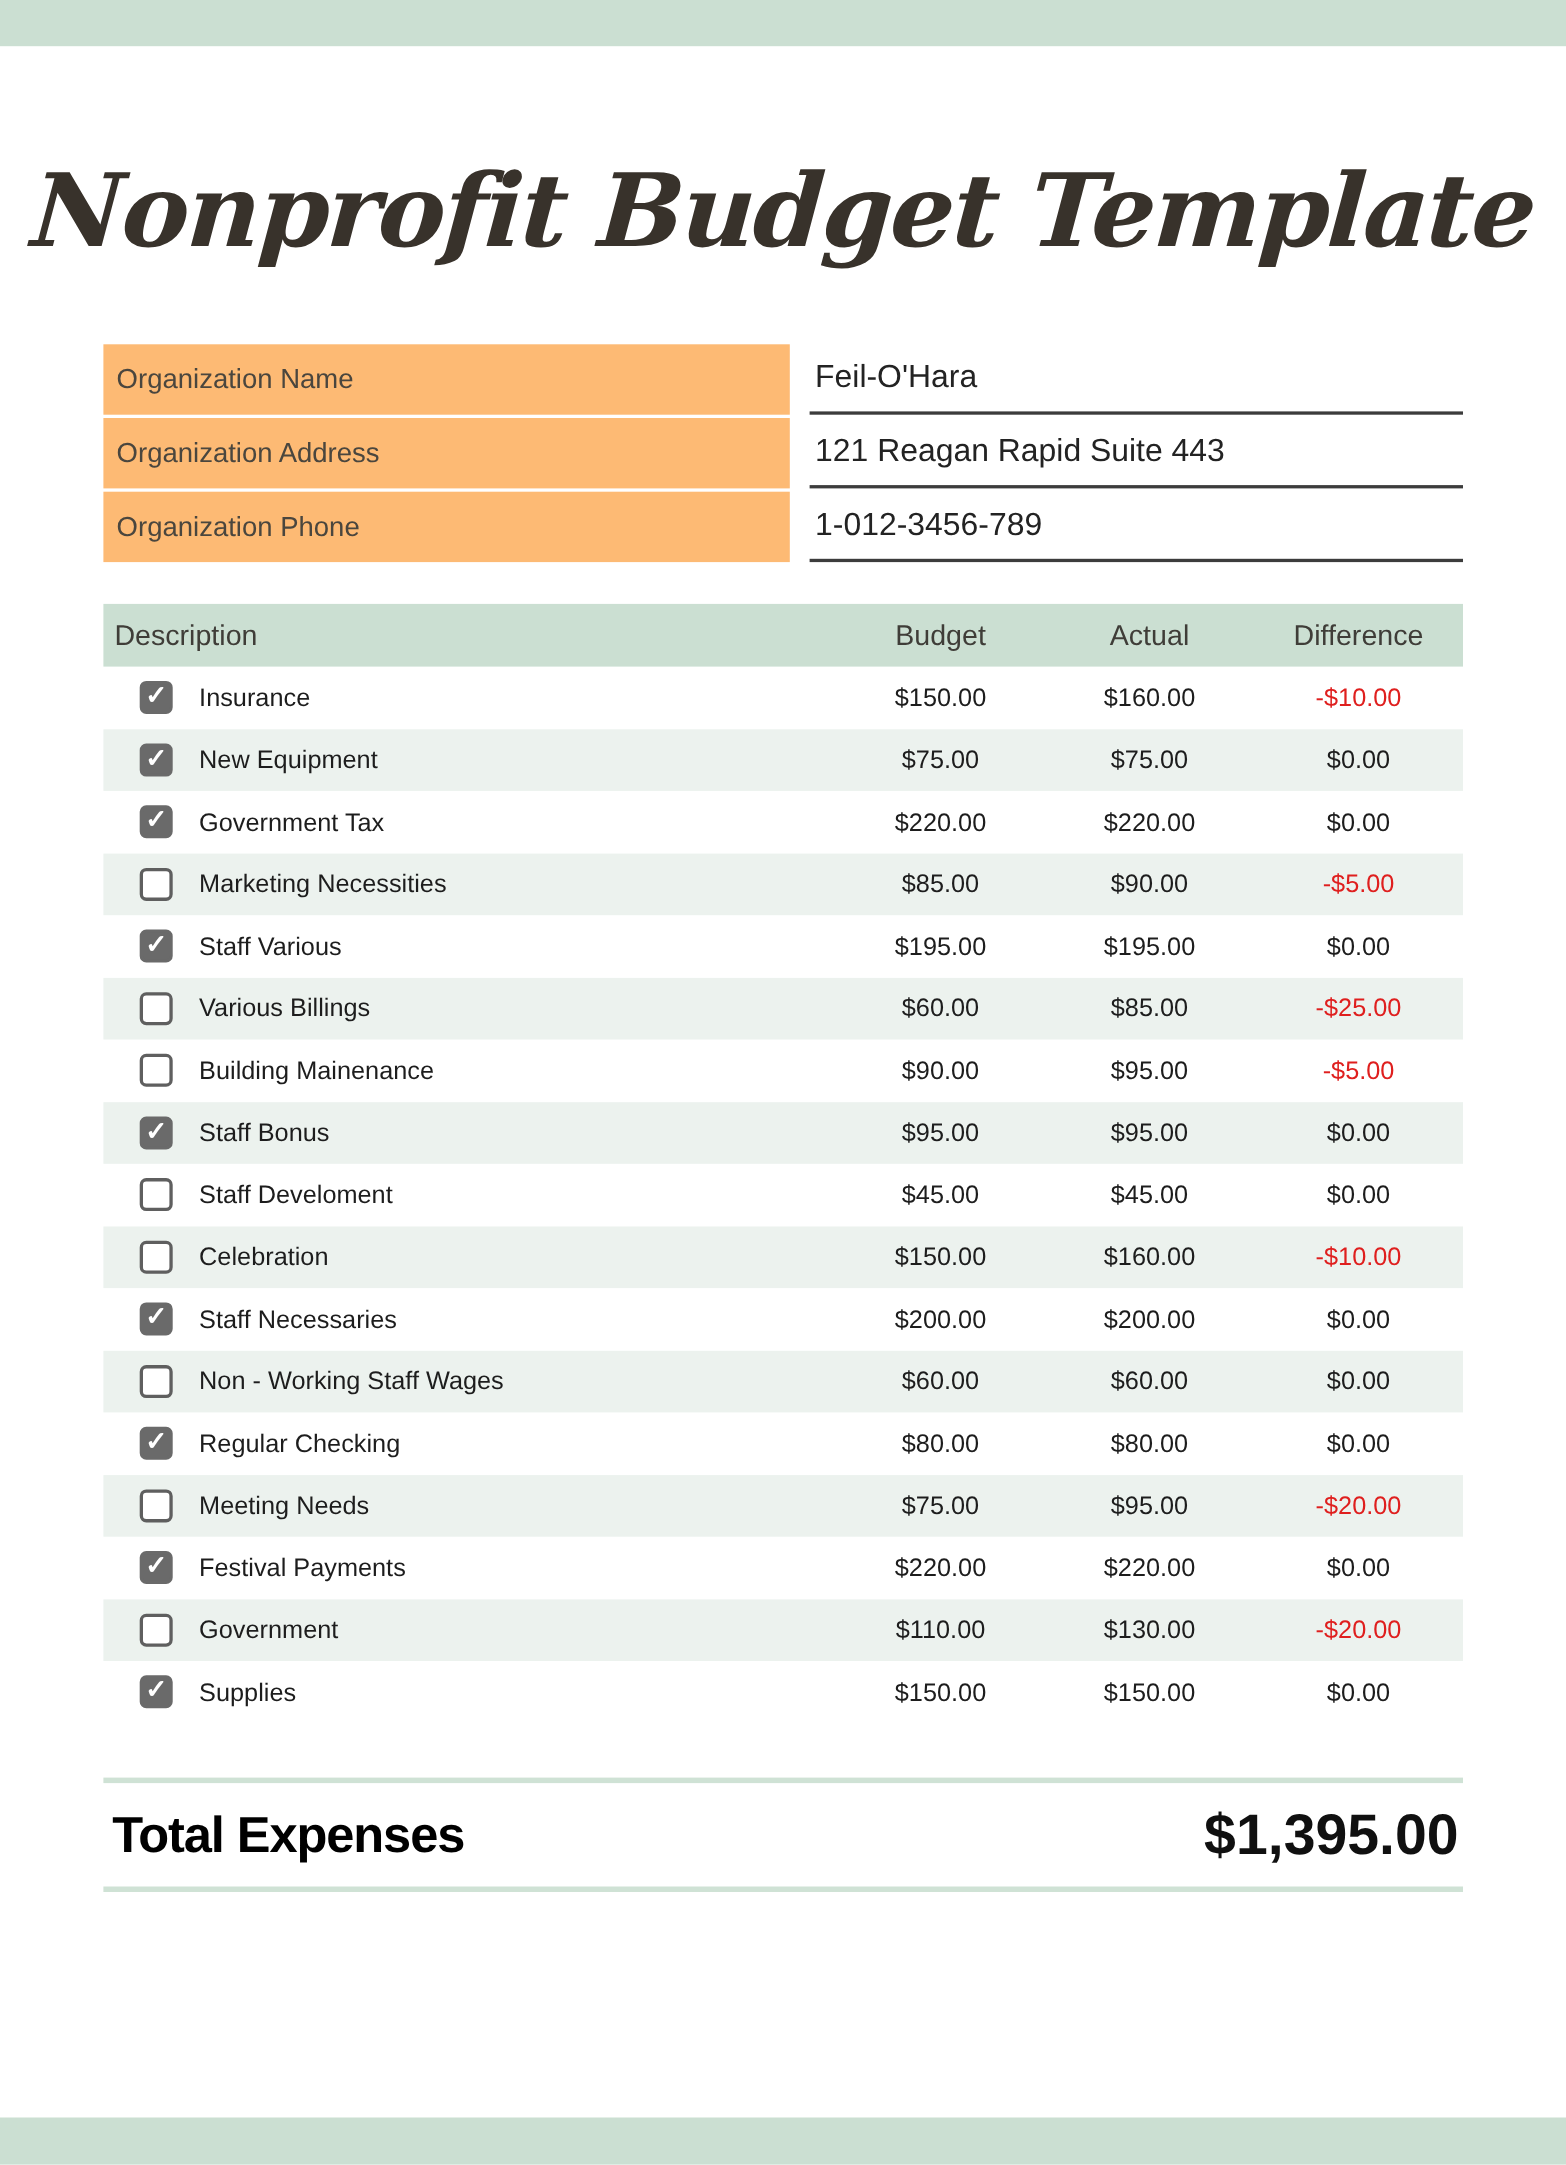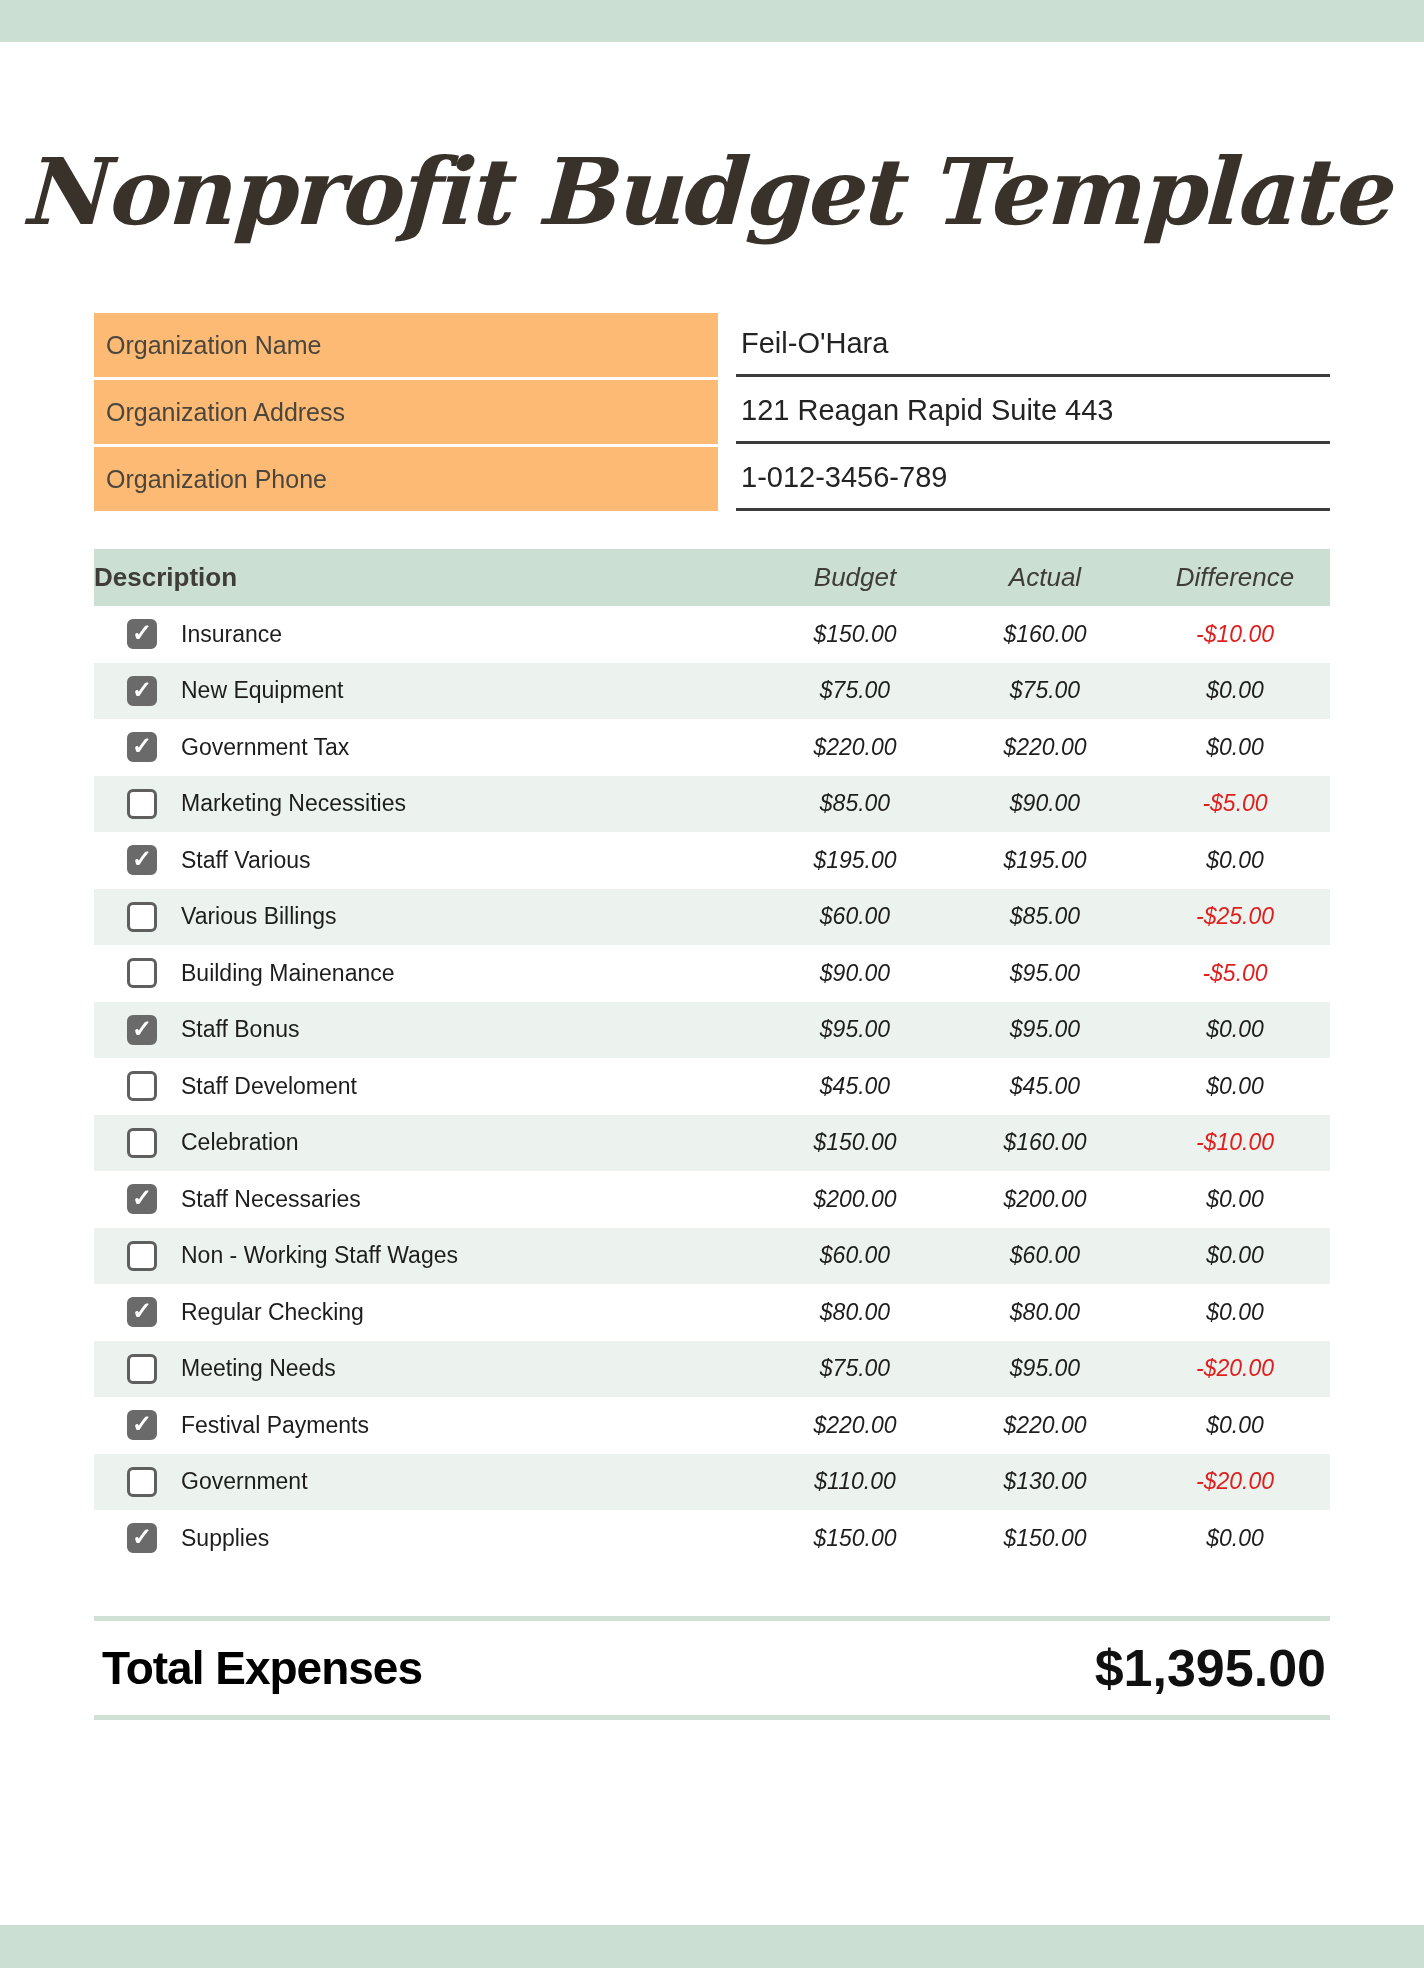--- a/index.html
+++ b/index.html
@@ -86,26 +86,25 @@
     font-size: 23px;
     color: #1d1d1d;
   }
   .t-row.alt { background: #ecf2ee; }
   .col-desc {
     flex: 1;
     display: flex;
     align-items: center;
     padding-left: 10px;
   }
-  .t-header .col-desc { padding-left: 0; font-weight: bold; }
+  .t-header .col-desc { padding-left: 10px; }
   .col-num {
     width: 190px;
     text-align: center;
     flex-shrink: 0;
-    font-style: italic;
   }
   .checkbox {
     width: 30px;
     height: 30px;
     margin-left: 23px;
     border-radius: 6px;
     border: 3px solid #5f5f5f;
     background: #ffffff;
     display: flex;
     align-items: center;

